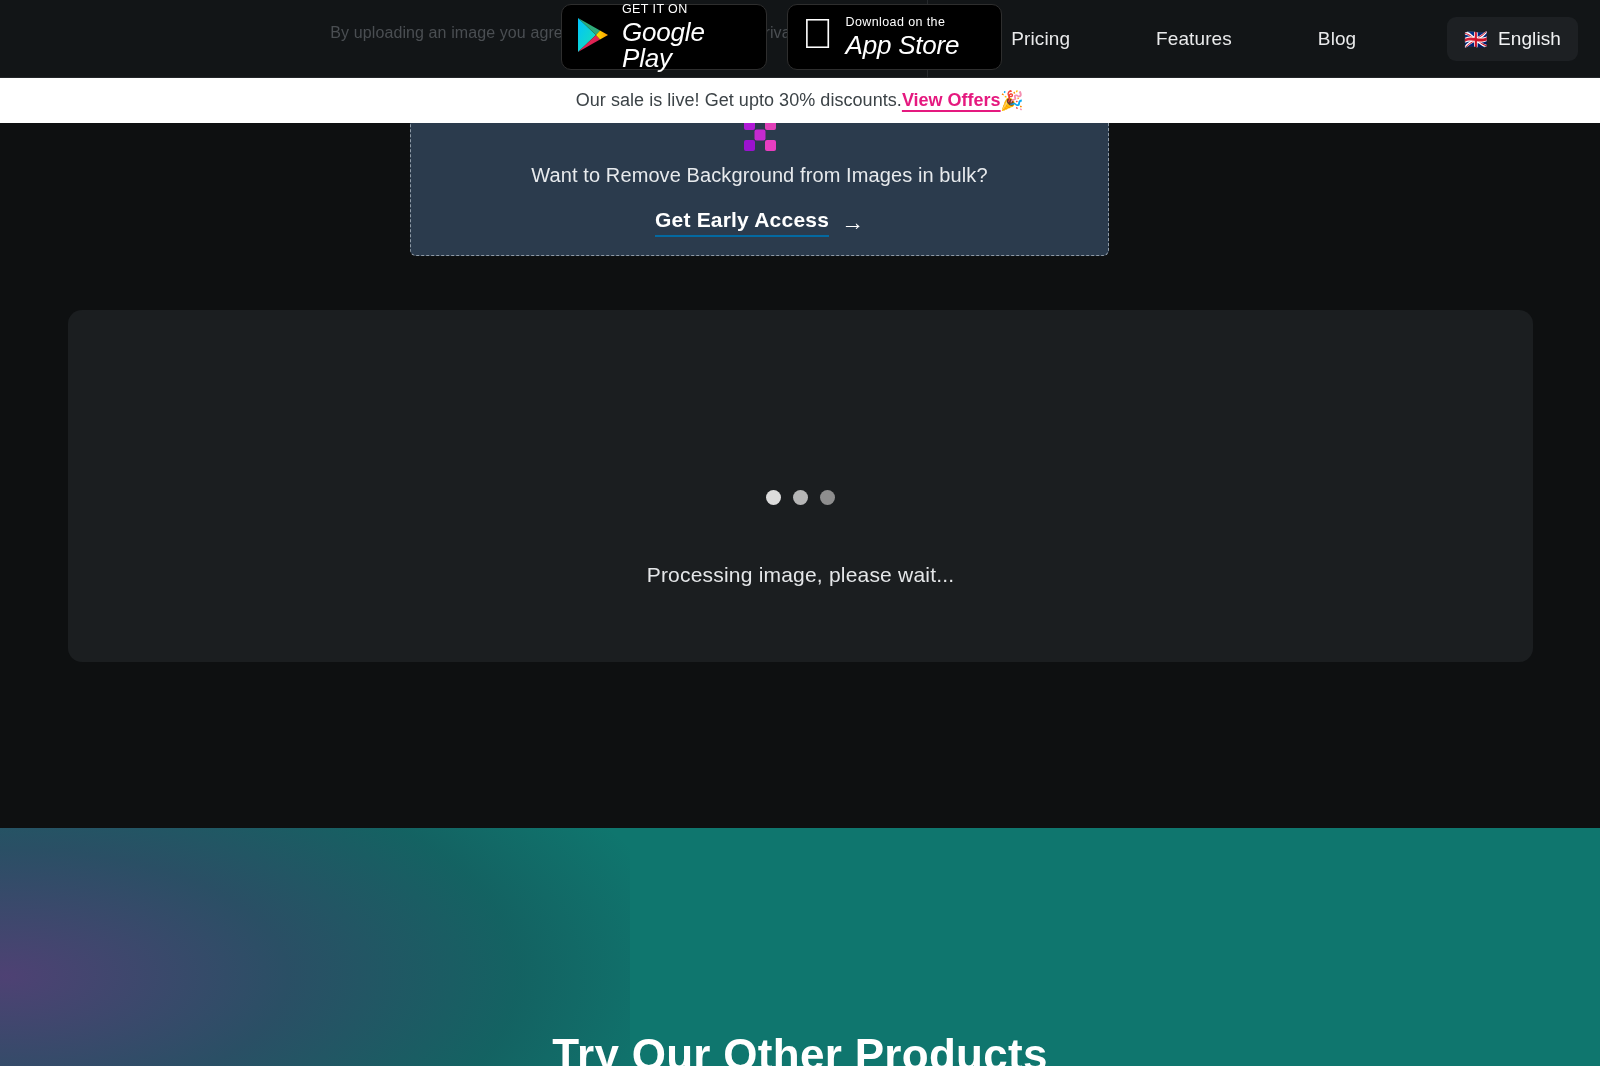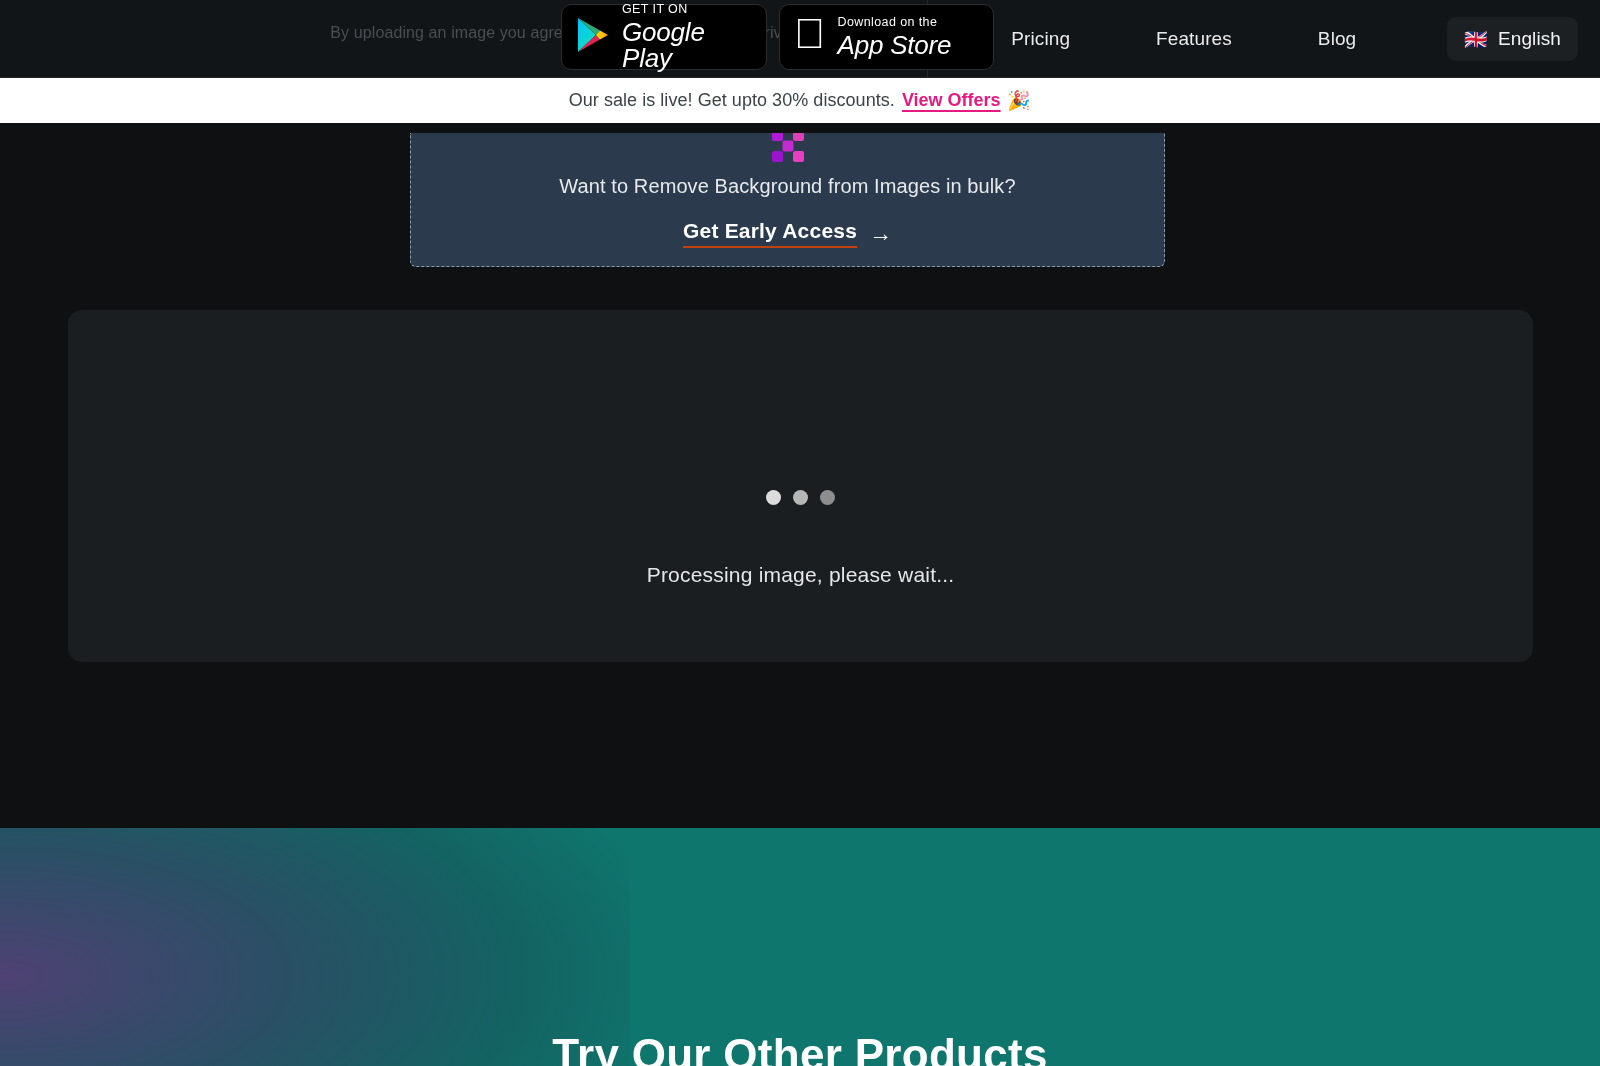--- a/index.html
+++ b/index.html
@@ -85,21 +85,21 @@
   }
   .lang-flag { font-size: 19px; line-height: 1; }
   .lang-label { font-size: 19px; color: #f2f3f4; letter-spacing: .1px; }
 
   
   .store-badges {
     position: absolute;
     top: 4px;
     left: 561px;
     display: flex;
-    gap: 12px;
+    gap: 20px;
     z-index: 36;
   }
 
   .badge {
     display: flex;
     align-items: center;
     background: #000;
     border: 1px solid #2e2e2e;
     border-radius: 10px;
     height: 66px;
@@ -131,41 +131,40 @@
   
   .promo-banner {
     position: absolute;
     top: 78px; left: 0;
     width: 1600px;
     height: 45px;
     background: #ffffff;
     display: flex;
     align-items: center;
     justify-content: center;
-    gap: 7px;
     z-index: 28;
   }
   .promo-text { font-size: 18px; color: #3c4347; letter-spacing: .05px; }
   .promo-link {
     font-size: 18px;
     font-weight: bold;
     color: #e5197f;
     text-decoration: underline;
     text-underline-offset: 4px;
     text-decoration-thickness: 2px;
     cursor: pointer;
   }
   .promo-emoji { font-size: 19px; }
 
   
   .bulk-card {
     position: absolute;
-    top: 133px;
+    top: 122px;
     left: 410px;
-    width: 755px;
+    width: 699px;
     height: 134px;
     background: #2b3b4d;
     border: 1px dashed #8e9aa6;
     border-top: none;
     border-radius: 0 0 6px 6px;
     z-index: 20;
     overflow: hidden;
   }
 
   .bulk-icon {
@@ -193,21 +192,21 @@
     left: 0; right: 0;
     display: flex;
     align-items: center;
     justify-content: center;
     gap: 12px;
   }
   .bulk-cta {
     font-size: 21px;
     font-weight: bold;
     color: #ffffff;
-    border-bottom: 2px solid #c2410c;
+    border-bottom: 2px solid #0369a1;
     padding-bottom: 3px;
     cursor: pointer;
     letter-spacing: .2px;
     text-align: center;
   }
   .bulk-arrow { font-size: 23px; color: #ffffff; line-height: 1; }
 
   
   .processing-panel {
     position: absolute;

